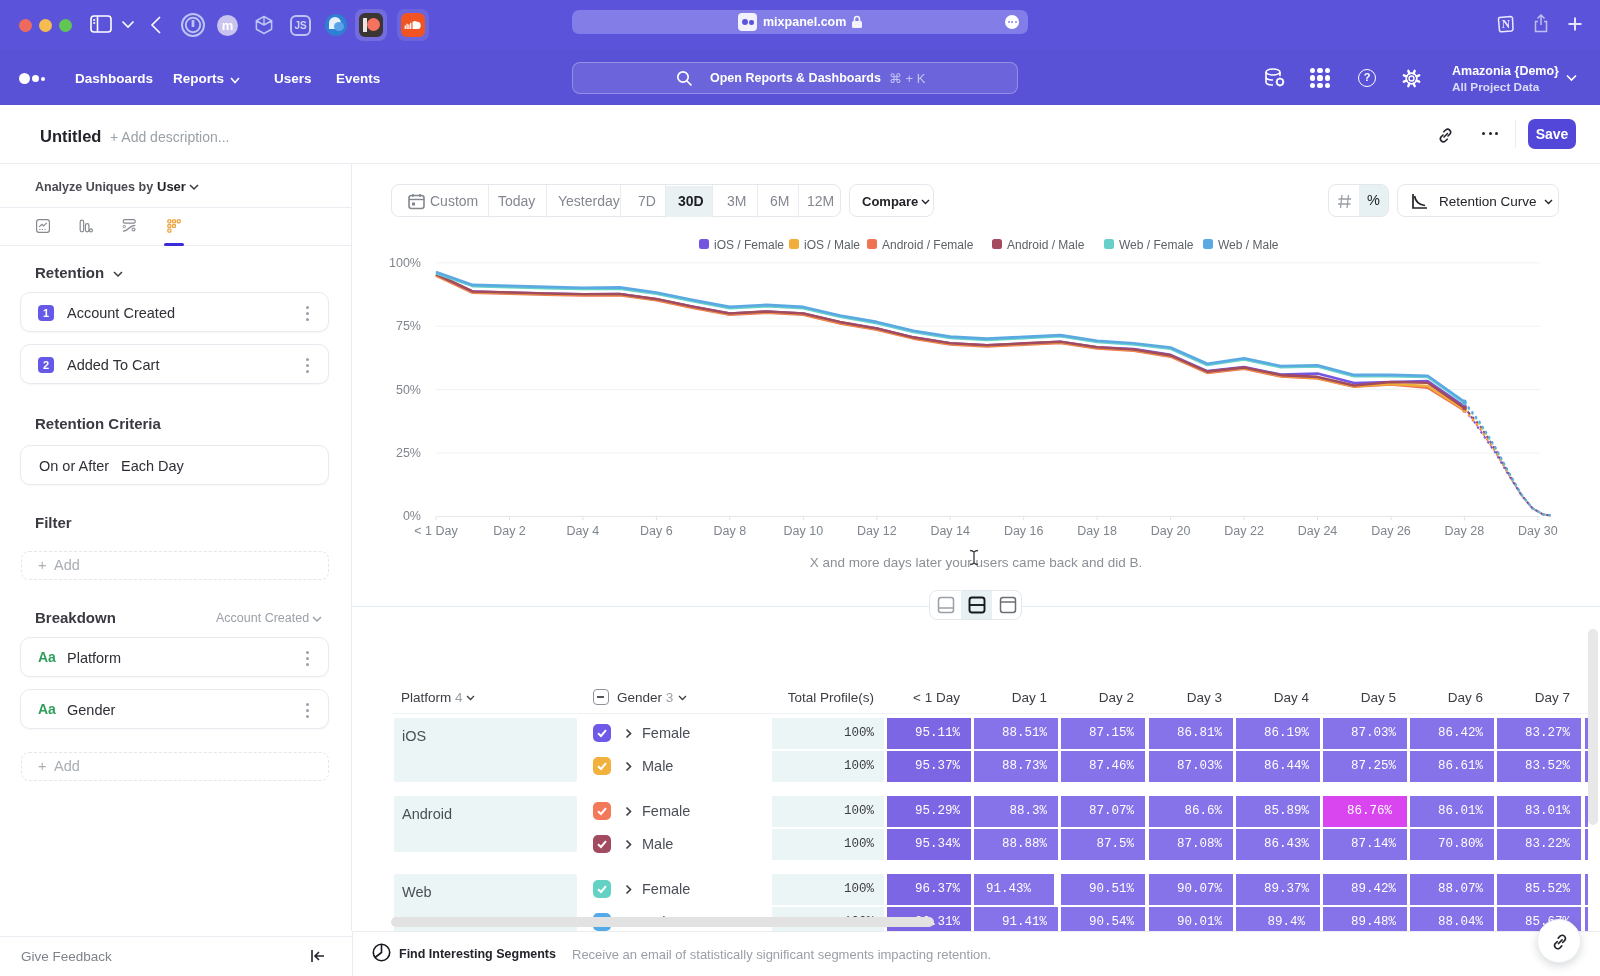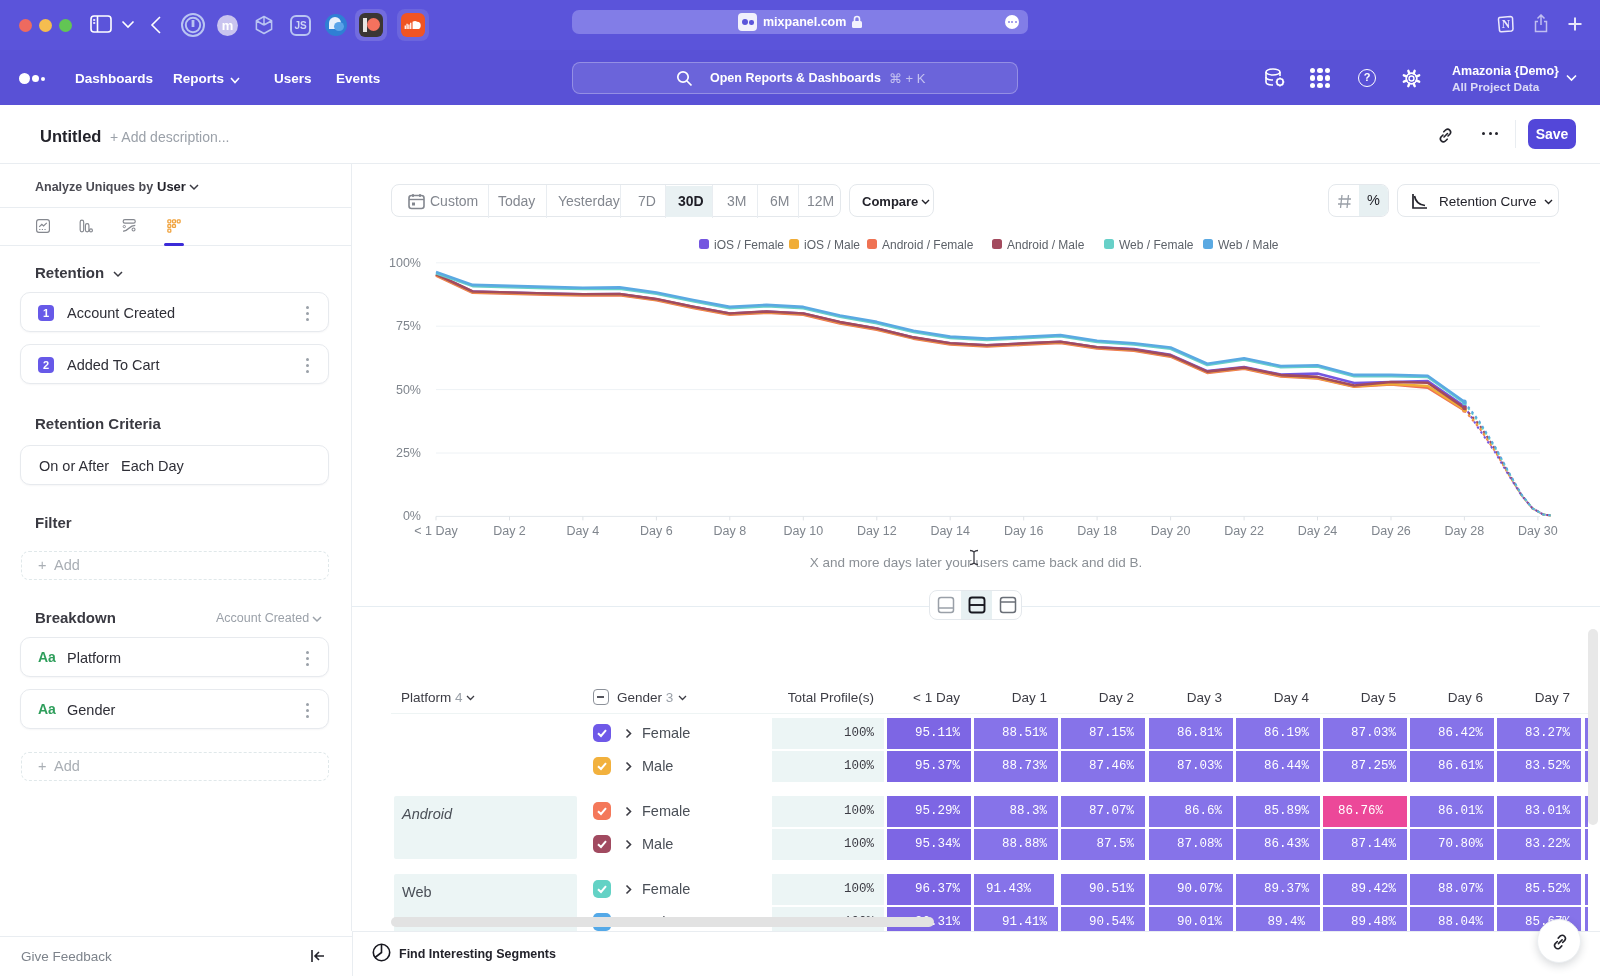--- a/index.html
+++ b/index.html
@@ -449,21 +449,22 @@
     </svg>
 <span class="abs" style="left:371px;top:83px;width:150px;text-align:right;font-size:13.5px;color:#3c3c44;">Total Profile(s)</span>
 <span class="abs" style="left:534px;top:83px;width:73px;text-align:right;font-size:13.5px;color:#3c3c44;">&lt; 1 Day</span>
 <span class="abs" style="left:621px;top:83px;width:73px;text-align:right;font-size:13.5px;color:#3c3c44;">Day 1</span>
 <span class="abs" style="left:708px;top:83px;width:73px;text-align:right;font-size:13.5px;color:#3c3c44;">Day 2</span>
 <span class="abs" style="left:796px;top:83px;width:73px;text-align:right;font-size:13.5px;color:#3c3c44;">Day 3</span>
 <span class="abs" style="left:883px;top:83px;width:73px;text-align:right;font-size:13.5px;color:#3c3c44;">Day 4</span>
 <span class="abs" style="left:970px;top:83px;width:73px;text-align:right;font-size:13.5px;color:#3c3c44;">Day 5</span>
 <span class="abs" style="left:1057px;top:83px;width:73px;text-align:right;font-size:13.5px;color:#3c3c44;">Day 6</span>
 <span class="abs" style="left:1144px;top:83px;width:73px;text-align:right;font-size:13.5px;color:#3c3c44;">Day 7</span>
-<div class="abs platcell" style="top:189px;height:63px;font-style:italic;">Android</div>
+<div class="abs platcell" style="top:111px;height:64px;">iOS</div>
+<div class="abs platcell" style="top:189px;height:56px;">Android</div>
 <div class="abs platcell" style="top:267px;height:64px;">Web</div>
 <div class="cb" style="left:240px;top:117px;background:#6f59e8;">
       <svg width="14" height="14" viewBox="0 0 14 14">
         <path d="M3 7.2 L6 10 L11 4.2" stroke="#fff" stroke-width="2" fill="none"></path>
       </svg>
     </div>
 <svg class="abs" style="left:272px;top:121px;" width="7" height="11" viewBox="0 0 7 11">
       <path d="M1.5 1.5 L5.5 5.5 L1.5 9.5" stroke="#3c3c44" stroke-width="1.6" fill="none"></path>
     </svg>
 <span class="glabel" style="left:289px;top:118px;">Female</span>
@@ -504,21 +505,21 @@
 <svg class="abs" style="left:272px;top:199px;" width="7" height="11" viewBox="0 0 7 11">
       <path d="M1.5 1.5 L5.5 5.5 L1.5 9.5" stroke="#3c3c44" stroke-width="1.6" fill="none"></path>
     </svg>
 <span class="glabel" style="left:289px;top:196px;">Female</span>
 <div class="totcell" style="left:419px;top:189px;width:112px;padding-right:10px;">100%</div>
 <div class="pcell" style="left:534px;top:189px;width:84px;padding-right:11px;background:#7d66e4;">95.29%</div>
 <div class="pcell" style="left:621px;top:189px;width:84px;padding-right:11px;background:#8673e9;">88.3%</div>
 <div class="pcell" style="left:708px;top:189px;width:84px;padding-right:11px;background:#8673e9;">87.07%</div>
 <div class="pcell" style="left:796px;top:189px;width:84px;padding-right:11px;background:#8673e9;">86.6%</div>
 <div class="pcell" style="left:883px;top:189px;width:84px;padding-right:11px;background:#8673e9;">85.89%</div>
-<div class="pcell" style="left:970px;top:189px;width:84px;padding-right:24px;background:#ec4899;">86.76%</div>
+<div class="pcell" style="left:970px;top:189px;width:84px;padding-right:15px;background:#d946ef;">86.76%</div>
 <div class="pcell" style="left:1057px;top:189px;width:84px;padding-right:11px;background:#8673e9;">86.01%</div>
 <div class="pcell" style="left:1144px;top:189px;width:84px;padding-right:11px;background:#8673e9;">83.01%</div>
 <div class="pcell" style="left:1232px;top:189px;width:84px;padding-right:11px;background:#8673e9;">79.5%</div>
 <div class="cb" style="left:240px;top:228px;background:#a14a60;">
       <svg width="14" height="14" viewBox="0 0 14 14">
         <path d="M3 7.2 L6 10 L11 4.2" stroke="#fff" stroke-width="2" fill="none"></path>
       </svg>
     </div>
 <svg class="abs" style="left:272px;top:232px;" width="7" height="11" viewBox="0 0 7 11">
       <path d="M1.5 1.5 L5.5 5.5 L1.5 9.5" stroke="#3c3c44" stroke-width="1.6" fill="none"></path>
@@ -576,19 +577,20 @@
 </div>
 <div class="abs" style="left:1588px;top:629px;width:10px;height:196px;border-radius:5px;background:#e8e8e8;"></div>
 
 <div class="abs" style="left:352px;top:931px;width:1px;height:45px;background:#e9edf1;"></div>
 <div class="abs" style="left:353px;top:931px;width:1247px;height:45px;background:#fff;border-top:1px solid #e9edf1;">
   <svg class="abs" style="left:19px;top:11px;" width="19" height="19" viewBox="0 0 19 19">
       <circle cx="9.5" cy="9.5" r="8.2" stroke="#17171f" stroke-width="1.6" fill="none"></circle>
       <path d="M9.5 1.3 L9.5 9.5 L3 14.5" stroke="#17171f" stroke-width="1.6" fill="none"></path>
     </svg>
   <span class="abs" style="left:46px;top:15px;font-size:12.5px;font-weight:700;color:#23232b;">Find Interesting Segments</span>
+  <span class="abs" style="left:219px;top:15px;font-size:13px;color:#9aa0a8;">Receive an email of statistically significant segments impacting retention.</span>
 </div>
 
 <div class="abs" style="left:1537px;top:919px;width:44px;height:44px;border-radius:50%;background:#fff;border:1px solid #eceff2;box-shadow:0 3px 8px rgba(40,50,60,0.18);">
   <svg class="abs" style="left:13px;top:13px;" width="18" height="18" viewBox="0 0 17 17">
     <path d="M7 10 L10.5 6.5 M6 8 L4 10 a3 3 0 0 0 4.2 4.2 l2 -2 M11 9 L13 7 a3 3 0 0 0 -4.2 -4.2 l-2 2" stroke="#23232b" stroke-width="1.5" fill="none" stroke-linecap="round"></path>
   </svg>
 </div>
 
 </body></html>

